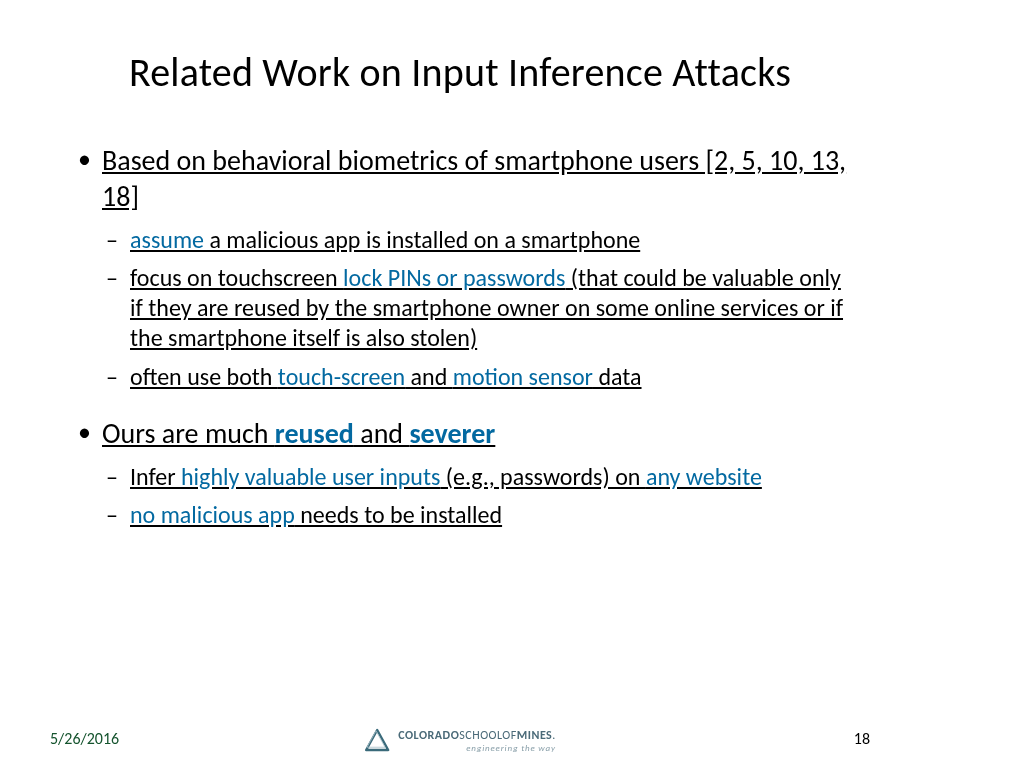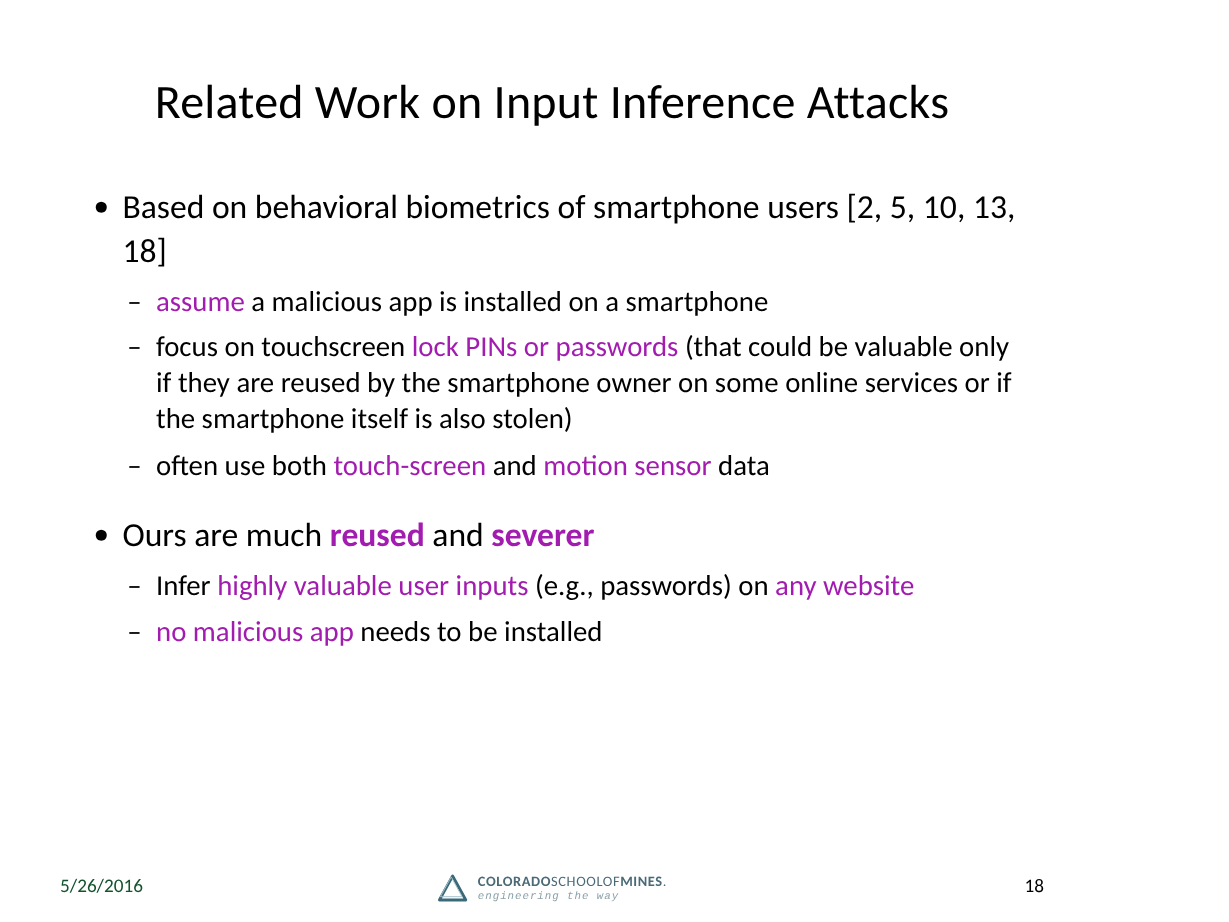--- a/index.html
+++ b/index.html
@@ -1,37 +1,37 @@
 <!DOCTYPE html>
 <html><head>
 <meta charset="utf-8">
 <style>
   * { margin: 0; padding: 0; box-sizing: border-box; }
   html, body { width: 1024px; height: 768px; background: #fff; font-family: Calibri, "Segoe UI", Arial, sans-serif; color: #000; }
-  .slide { position: relative; width: 920px; height: 768px; padding: 60px 72px 60px 72px; }
+  .slide { position: relative; width: 920px; height: 768px; padding: 48px 72px 60px 72px; }
   .title { font-size: 40px; font-weight: 400; text-align: center; margin-bottom: 46px; letter-spacing: 0.2px; }
   ul.outer { list-style: none; }
-  ul.outer > li { position: relative; padding-left: 30px; margin-bottom: 14px; font-size: 28px; line-height: 1.28; }
+  ul.outer > li { position: relative; padding-left: 30px; margin-bottom: 14px; font-size: 28px; line-height: 1.28; text-decoration: underline; }
   ul.outer > li::before { content: "•"; position: absolute; left: 6px; top: 0; font-size: 26px; }
   ul.inner { list-style: none; margin-top: 10px; }
   ul.inner > li { position: relative; padding-left: 28px; margin-bottom: 8px; font-size: 24px; line-height: 1.26; }
   ul.inner > li::before { content: "–"; position: absolute; left: 4px; top: 0; font-size: 24px; }
   ul.outer > li.second-top { margin-top: 24px; }
-  .blue { color: #a21caf; }
+  .blue { color: #0369a1; }
   .bold { font-weight: 700; }
   .footer { position: absolute; left: 0; right: 0; bottom: 20px; height: 30px; }
   .date { position: absolute; left: 50px; bottom: 0; font-size: 16px; color: #14532d; }
   .page { position: absolute; right: 50px; bottom: 0; font-size: 16px; color: #000000; }
   .logo { position: absolute; left: 50%; transform: translateX(-50%); bottom: -4px; display: flex; align-items: center; gap: 8px; }
   .logo-mark svg { display: block; }
   .logo-text { display: flex; flex-direction: column; line-height: 1; }
   .logo-line1 { font-size: 12px; letter-spacing: 0.5px; color: #4a6a78; font-weight: 400; white-space: nowrap; }
   .logo-line1 .thin { font-weight: 300; }
   .logo-line1 .bolder { font-weight: 700; }
-  .logo-line2 { font-size: 9px; color: #8aa0aa; letter-spacing: 0.8px; margin-top: 2px; font-style: italic; white-space: nowrap; font-family: Liberation Mono, monospace; }
+  .logo-line2 { font-size: 9px; color: #8aa0aa; letter-spacing: 0.8px; text-align: right; margin-top: 2px; font-style: italic; white-space: nowrap; }
 </style>
 </head>
 <body>
 
 <div class="slide">
   <h1 class="title">Related Work on Input Inference Attacks</h1>
 
   <ul class="outer">
     <li>
       <span>Based on behavioral biometrics of smartphone users [2, 5, 10, 13, 18]</span>

